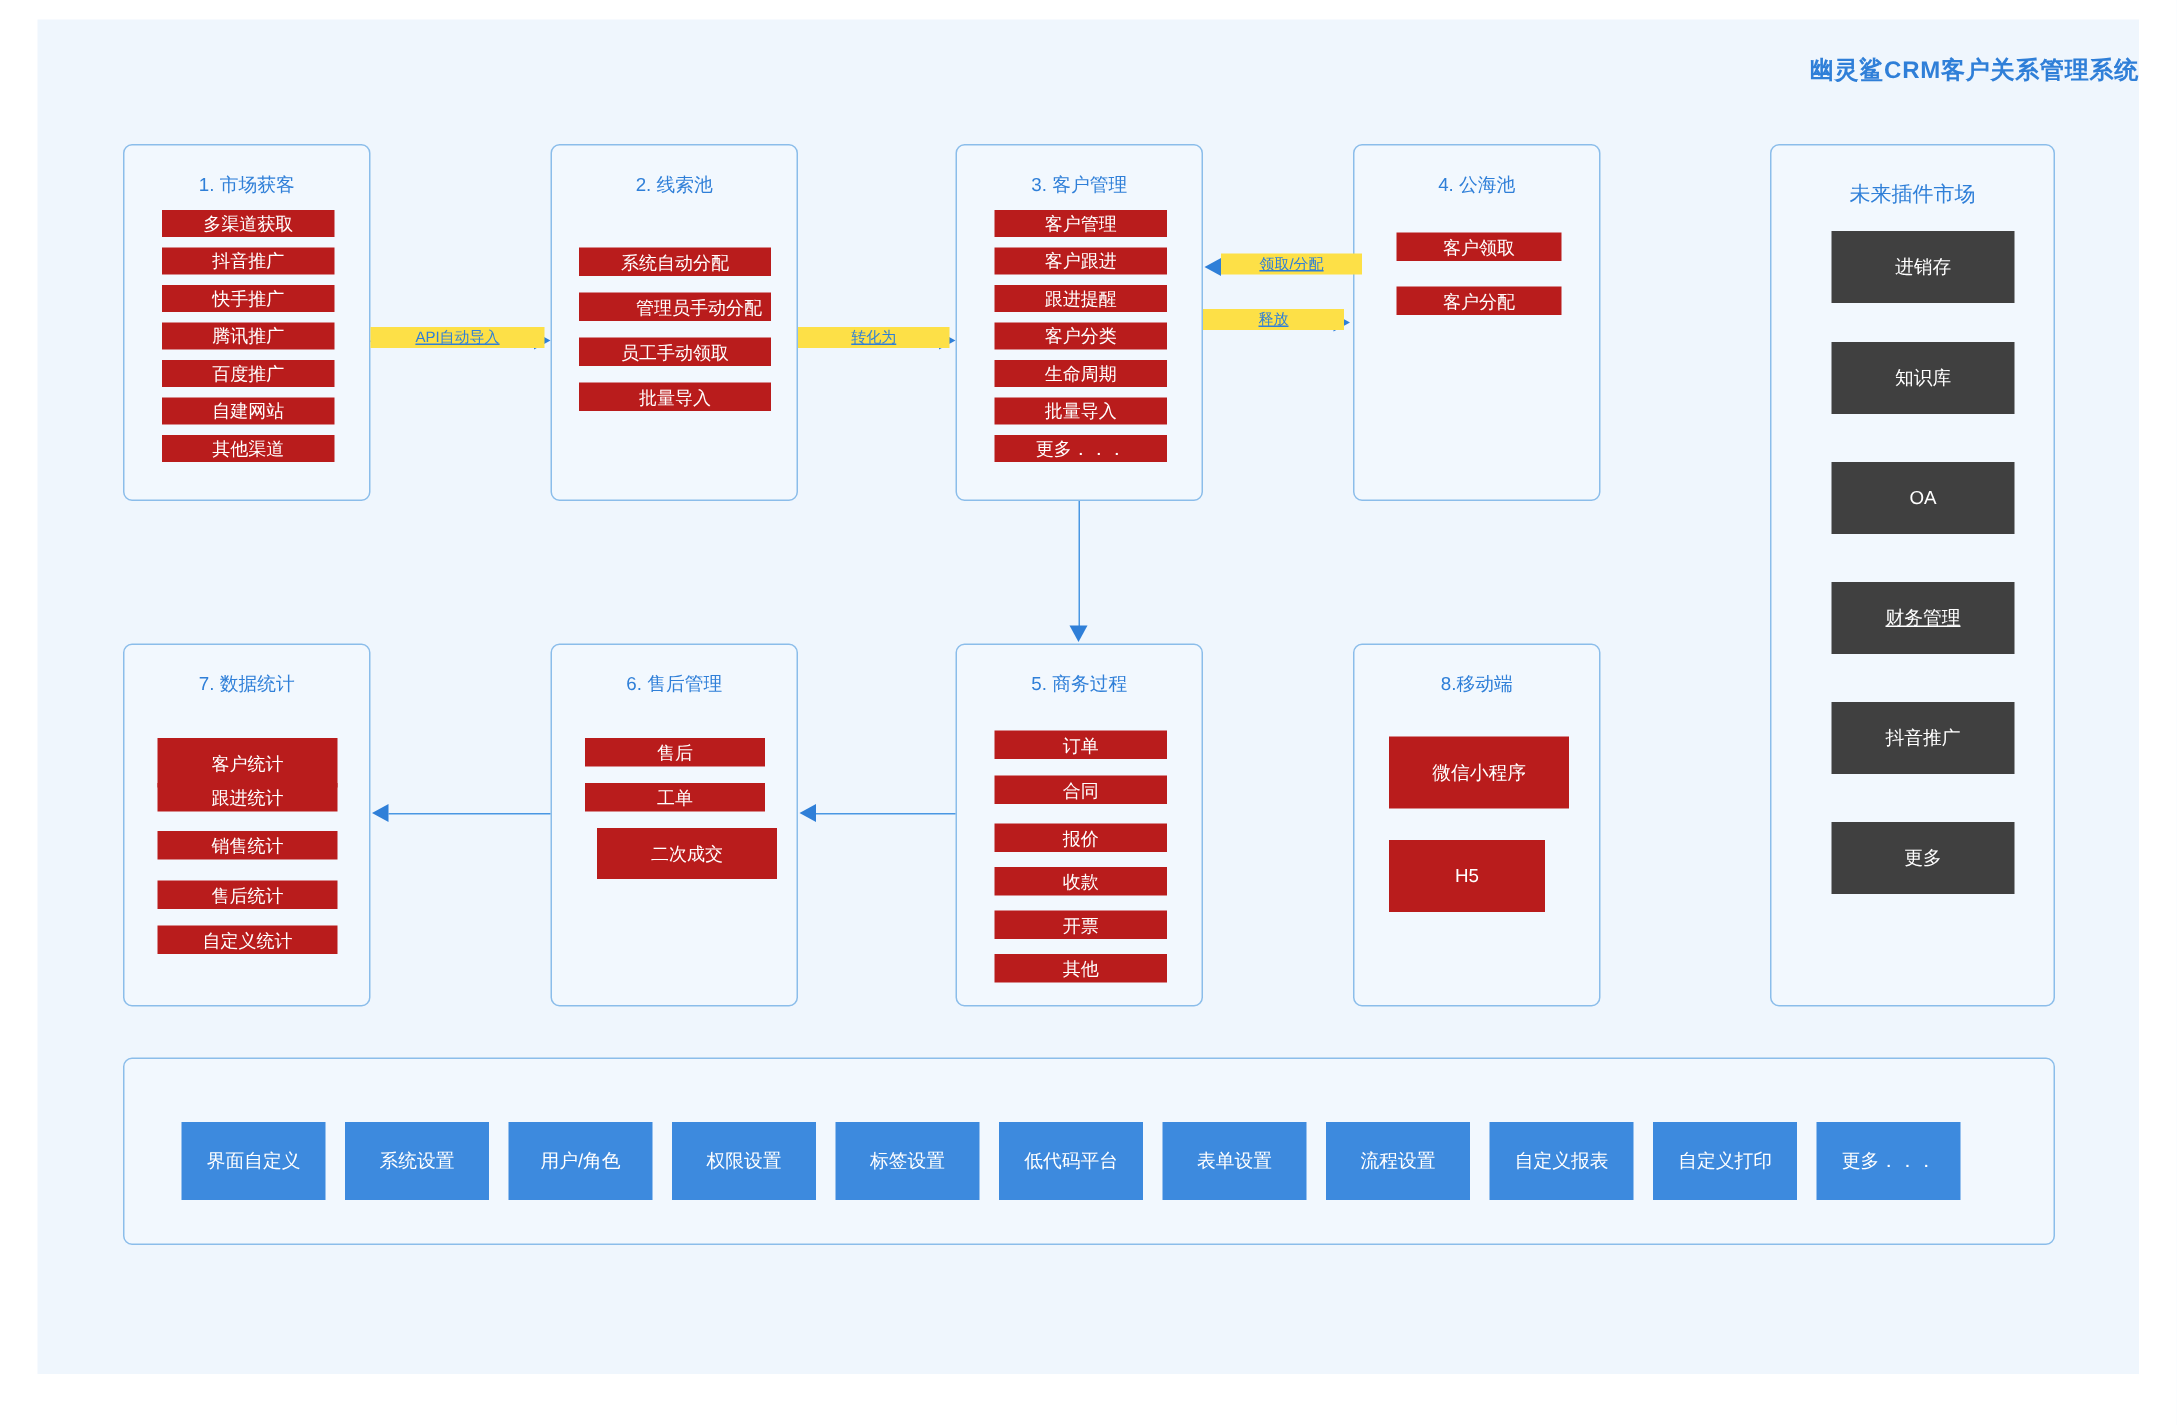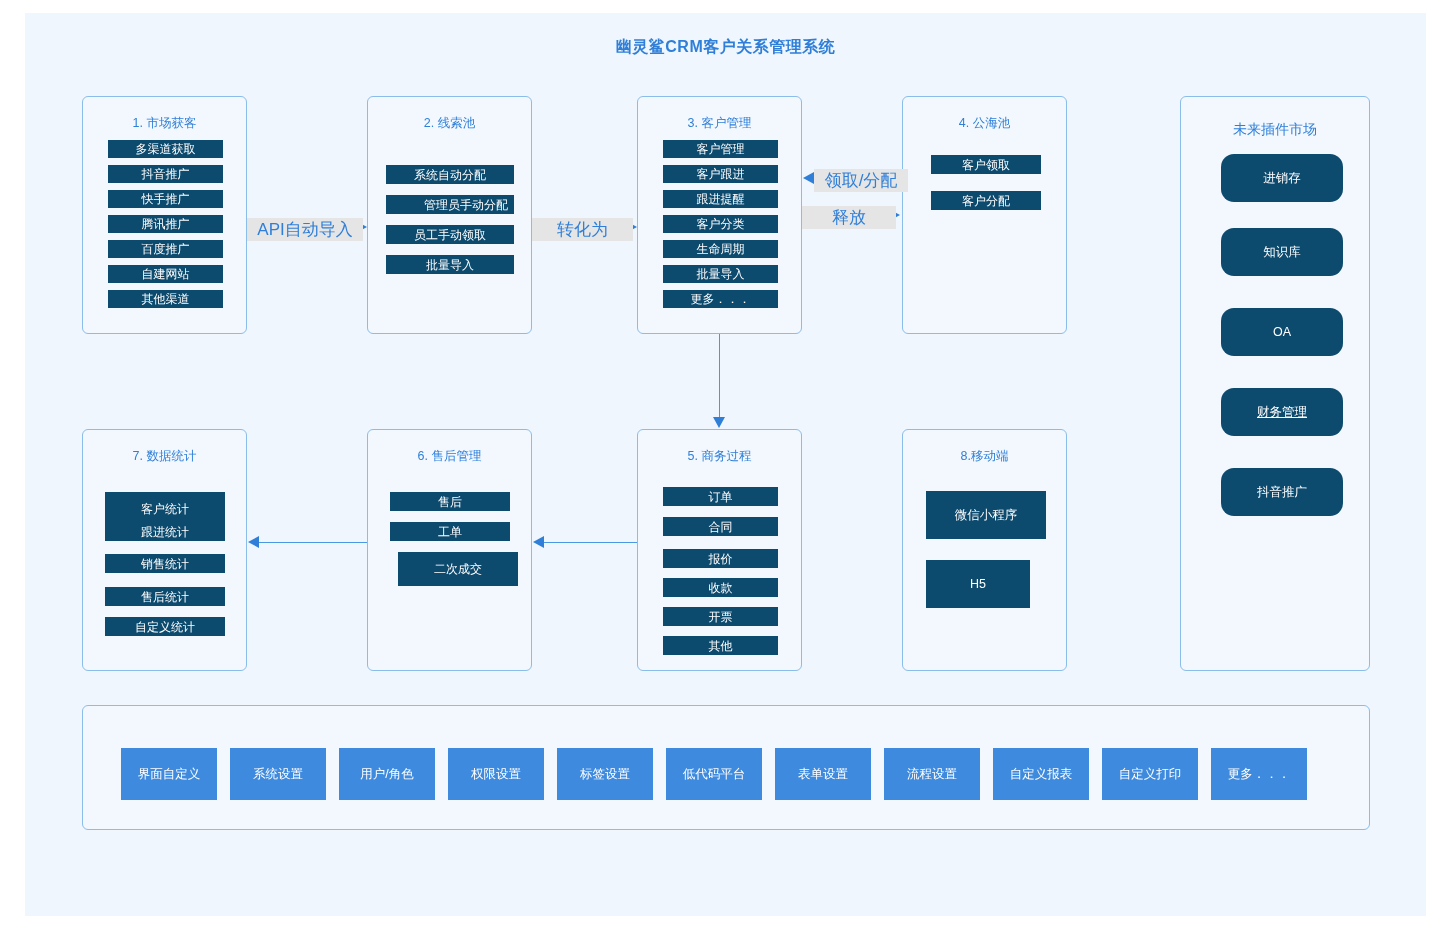--- a/index.html
+++ b/index.html
@@ -19,21 +19,21 @@
     top: 13px;
     width: 1401px;
     height: 903px;
     background: #eff6fd;
   }
   .page-title {
     position: absolute;
     left: 0;
     top: 24px;
     width: 1401px;
-    text-align: center;
+    text-align: right;
     color: #2f7fd8;
     font-size: 16px;
     font-weight: bold;
     letter-spacing: 0.5px;
   }
   .panel {
     position: absolute;
     background: #f2f8fe;
     border: 1.4px solid #8bbdea;
     border-radius: 6px;
@@ -43,21 +43,21 @@
     position: absolute;
     left: 0;
     width: 100%;
     text-align: center;
     color: #2f7fd8;
     font-size: 12.5px;
     font-weight: normal;
   }
   .chip {
     position: absolute;
-    background: #0c4a6e;
+    background: #b91c1c;
     color: #ffffff;
     font-size: 12px;
     text-align: center;
     box-sizing: border-box;
     display: flex;
     align-items: center;
     justify-content: center;
     line-height: 1;
     white-space: nowrap;
   }
@@ -88,25 +88,26 @@
     border-right: 11px solid #2f7fd8;
   }
   .arrow-down {
     border-left: 6px solid transparent;
     border-right: 6px solid transparent;
     border-top: 11px solid #2f7fd8;
   }
   .edge-label {
     position: absolute;
     color: #2f7fd8;
-    font-size: 17px;
-    background: #e5e5e5;
+    font-size: 10px;
+    background: #fde047;
     padding: 0 3px;
     white-space: nowrap;
     text-align: center;
+    text-decoration: underline;
   }
   .bottom-title {
     position: absolute;
     left: 0;
     top: 18px;
     width: 100%;
     text-align: center;
     color: #2f7fd8;
     font-size: 14px;
     font-weight: bold;
@@ -125,29 +126,28 @@
     color: #fff;
     font-size: 12.5px;
     display: flex;
     align-items: center;
     justify-content: center;
     white-space: nowrap;
   }
   .plugin-chip {
     width: 122px;
     height: 48px;
-    background: #0c4a6e;
+    background: #404040;
     color: #fff;
     font-size: 12.5px;
     display: flex;
     align-items: center;
     justify-content: center;
     position: absolute;
     left: 40px;
-    border-radius: 13px;
   }
 </style>
 </head>
 <body>
 
 <div id="canvas">
 
   <div class="page-title">幽灵鲨CRM客户关系管理系统</div>
 
   <div class="panel" style="left:57px; top:83px; width:165px; height:238px;">
@@ -186,20 +186,21 @@
     <div class="chip" style="left:28px; top:94px; width:110px; height:19px;">客户分配</div>
   </div>
 
   <div class="panel" style="left:1155px; top:83px; width:190px; height:575px;">
     <div class="panel-title" style="top:24px; font-size:14px;">未来插件市场</div>
     <div class="plugin-chip" style="top:57px;">进销存</div>
     <div class="plugin-chip" style="top:131px;">知识库</div>
     <div class="plugin-chip" style="top:211px;">OA</div>
     <div class="plugin-chip" style="top:291px;text-decoration:underline;">财务管理</div>
     <div class="plugin-chip" style="top:371px;">抖音推广</div>
+    <div class="plugin-chip" style="top:451px;">更多</div>
   </div>
 
   <div class="panel" style="left:57px; top:416px; width:165px; height:242px;">
     <div class="panel-title" style="top:18px;">7. 数据统计</div>
     <div class="chip" style="left:22px; top:62px; width:120px; height:33px;">客户统计</div>
     <div class="chip" style="left:22px; top:92px; width:120px; height:19px;">跟进统计</div>
     <div class="chip" style="left:22px; top:124px; width:120px; height:19px;">销售统计</div>
     <div class="chip" style="left:22px; top:157px; width:120px; height:19px;">售后统计</div>
     <div class="chip" style="left:22px; top:187px; width:120px; height:19px;">自定义统计</div>
   </div>

